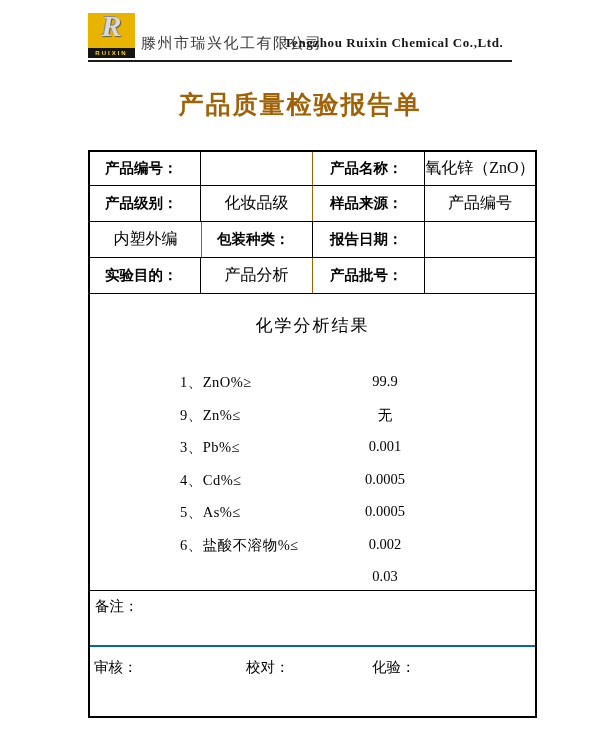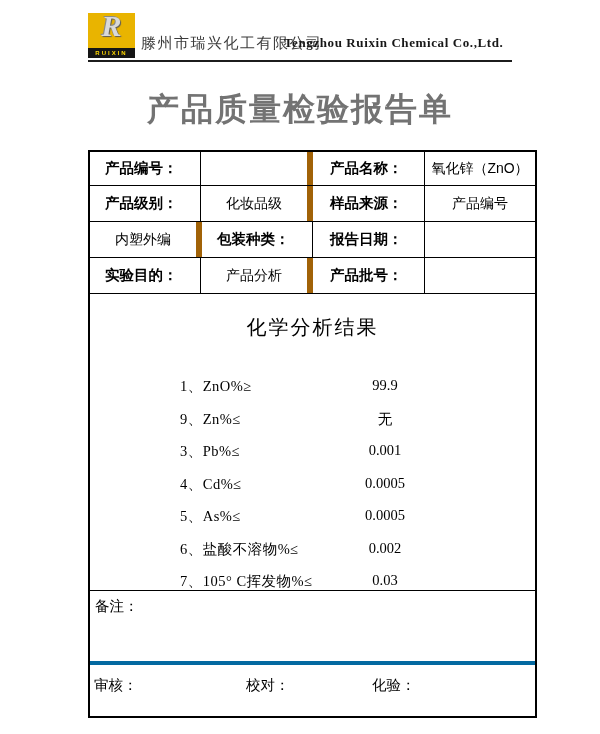--- a/index.html
+++ b/index.html
@@ -51,73 +51,73 @@
   .header-rule {
     position:absolute; left:88px; top:60px;
     width:424px; height:2px; background:#1c1c1c;
   }
 
   
   .doc-title {
     position:absolute; left:0; top:88px; width:600px;
     text-align:center;
     font-family:"Liberation Sans", sans-serif;
-    font-weight:bold; font-size:32px; letter-spacing:2px;
-    color:#737373;
+    font-weight:bold; font-size:25px; letter-spacing:2px;
+    color:#a16207;
   }
 
   
   .report-table {
     position:absolute; left:88px; top:150px;
     width:449px; height:568px;
     border:2px solid #000;
     background:#fff;
   }
   .info-row { display:flex; height:36px; border-bottom:1px solid #000; }
   .info-row.first { height:34px;text-align:right; }
   .cell { height:100%; display:flex; align-items:center; }
   .cell-l1 { width:111px; border-right:1px solid #000; padding-left:15px; }
-  .cell-v1 { width:112px; border-right:6px solid #a16207; justify-content:center; }
+  .cell-v1 { width:112px; border-right:1px solid #a16207; justify-content:center; }
   .cell-l2 { width:112px; border-right:1px solid #000; padding-left:17px; }
   .cell-v2 { flex:1; justify-content:center; }
   .lbl {
     font-family:"Liberation Sans", sans-serif;
     font-weight:bold; font-size:14.5px; white-space:nowrap;
   }
   .val {
-    font-family:Liberation Sans, sans-serif;
-    font-size:14px; white-space:nowrap;
+    font-family:Liberation Serif, serif;
+    font-size:16px; white-space:nowrap;
   }
 
   .analysis { position:relative; height:297px; border-bottom:1px solid #000; }
   .analysis-title {
     padding-top:20px; text-align:center;
     font-family:"Liberation Serif", serif;
-    font-size:20px; letter-spacing:2px;
+    font-size:17px; letter-spacing:2px;
   }
   .analysis-items { margin-top:28px; }
   .analysis-item { position:relative; height:32.5px; }
   .item-label {
     position:absolute; left:90px; top:8px;
     font-family:"Liberation Serif", serif; font-size:14.5px;
     letter-spacing:0.5px; white-space:nowrap;
   }
   .item-value {
     position:absolute; left:245px; top:8px; width:100px;
     text-align:center;
     font-family:"Liberation Serif", serif; font-size:14.5px;
   }
 
   .remarks { position:relative; height:54px; }
   .remarks-label {
     position:absolute; left:5px; top:6px;
     font-family:"Liberation Serif", serif; font-size:14.5px;
   }
 
-  .signatures { position:relative; height:64px; border-top:4px solid #0369a1;margin-top:16px; }
+  .signatures { position:relative; height:64px; border-top:2px solid #0369a1; }
   .sig {
     position:absolute; top:11px;
     font-family:"Liberation Serif", serif; font-size:14.5px;
     white-space:nowrap;
   }
   .sig-review { left:4px; }
   .sig-proofread { left:156px; }
   .sig-assay { left:282px; }
 </style>
 </head>
@@ -218,21 +218,20 @@
         </div>
         <div class="analysis-item">
           <span class="item-label">5、As%≤</span>
           <span class="item-value">0.0005</span>
         </div>
         <div class="analysis-item">
           <span class="item-label">6、盐酸不溶物%≤</span>
           <span class="item-value">0.002</span>
         </div>
         <div class="analysis-item">
-          <span class="item-label">7、105° C挥发物%≤</span>
           <span class="item-value">0.03</span>
         </div>
       </div>
     </div>
 
     <div class="remarks">
       <span class="remarks-label">备注：</span>
     </div>
 
     <div class="signatures">

